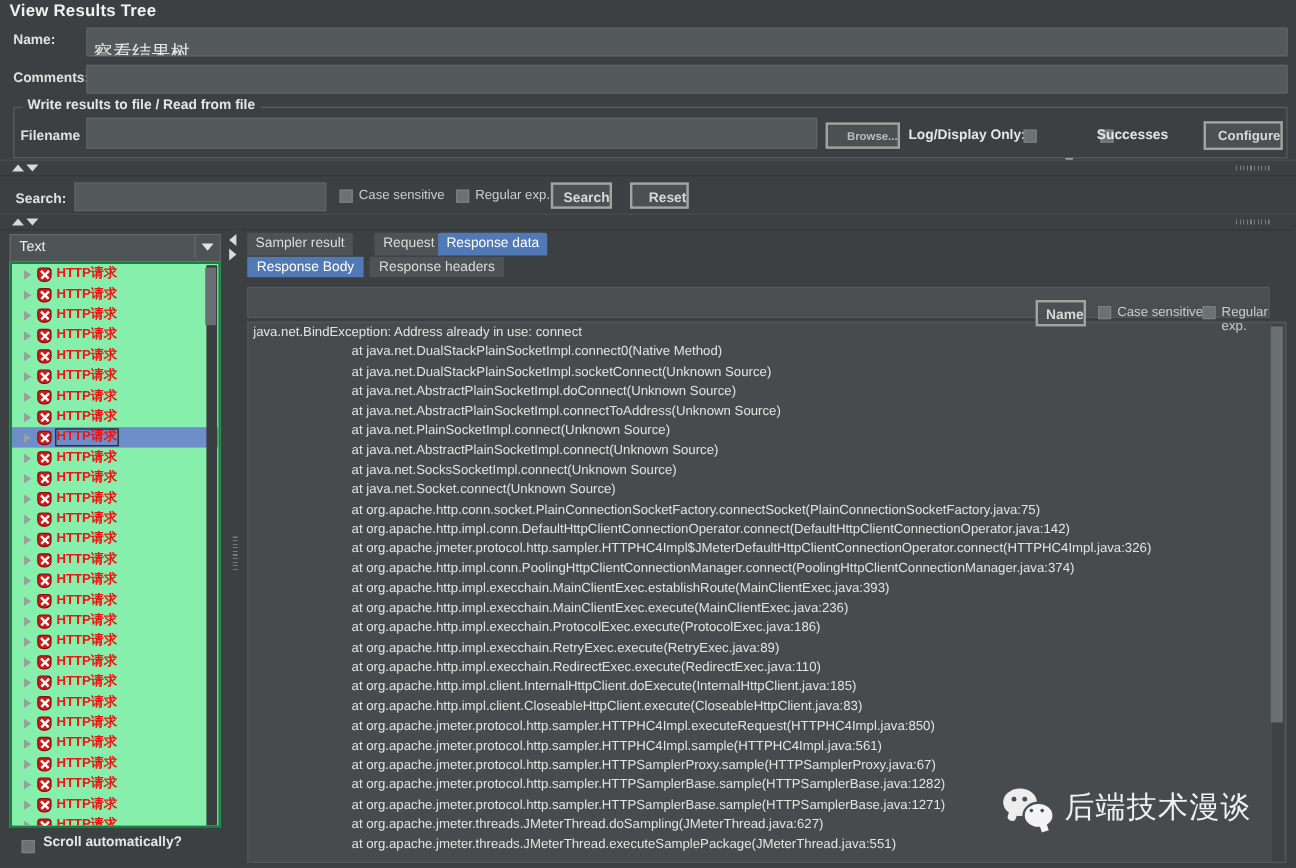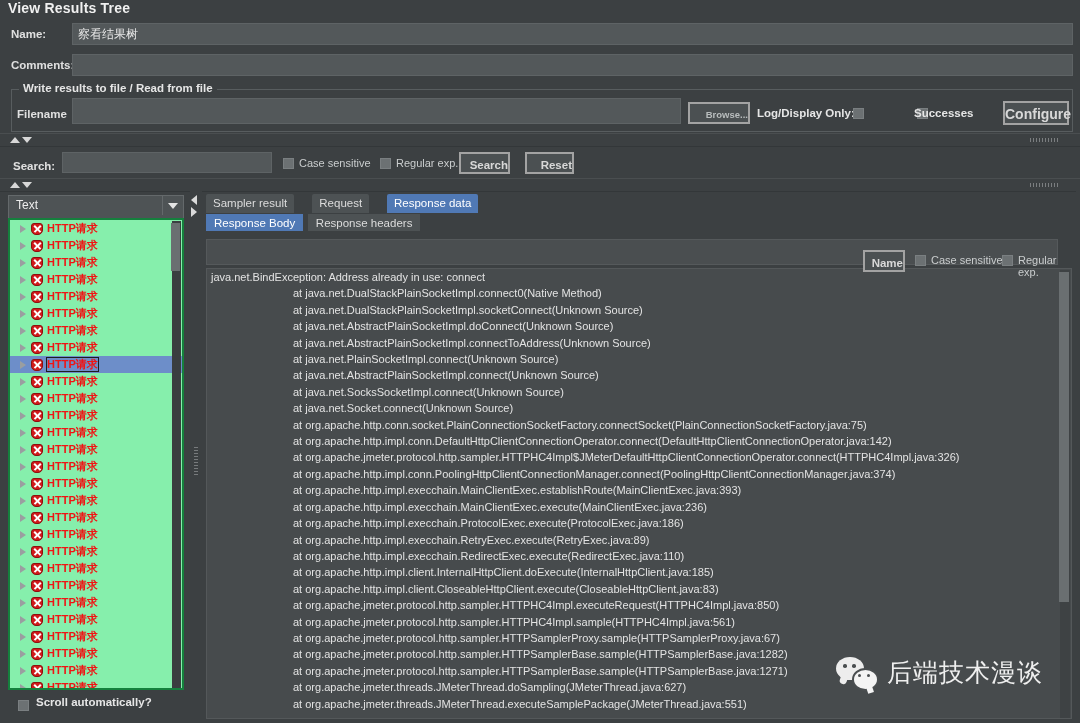--- a/index.html
+++ b/index.html
@@ -19,22 +19,22 @@
     letter-spacing:.2px;
   }
 
   
   .row-label{
     position:absolute;font-size:11.5px;font-weight:bold;color:#E0E0E0;
     line-height:16px;
   }
   .tfield{
     position:absolute;background:#53585A;border:1px solid #5E6365;
-    box-sizing:border-box;color:#E8E8E8;font-size:12px;
-    line-height:20px;padding:0 5px;overflow:hidden;white-space:nowrap;
+    box-sizing:border-box;color:#E8E8E8;font-size:16px;
+    line-height:20px;padding:11px 5px;overflow:hidden;white-space:nowrap;
   }
   #name-label{left:11px;top:26px;}
   #name-field{left:72px;top:23px;width:1001px;height:22px;}
   #comments-label{left:11px;top:57px;}
   #comments-field{left:72px;top:54px;width:1001px;height:22px;}
 
   
   .groupbox{
     position:absolute;left:11px;top:89px;width:1062px;height:43px;
     border:1px solid #585D5F;box-sizing:border-box;
@@ -48,21 +48,21 @@
   #filename-field{left:72px;top:98px;width:609px;height:26px;}
 
   .btn{
     position:absolute;box-sizing:border-box;
     background:#4B5052;border:2px solid #a3a3a3;
     color:#D8D8D8;font-size:11px;text-align:right;
     line-height:22px;cursor:default;font-weight:bold;
   }
   .btn.small{font-size:9.5px;color:#B9BDBE;}
   #browse-btn{left:688px;top:102px;width:62px;height:22px;}
-  #configure-btn{left:1003px;top:101px;width:66px;height:24px;font-size:14px;line-height:22px;}
+  #configure-btn{left:1003px;top:101px;width:66px;height:24px;font-size:11px;line-height:22px;}
 
   .logdisp-label{
     position:absolute;left:757px;top:107px;font-size:11.5px;font-weight:bold;color:#E6E6E6;
   }
   .cbox{
     position:absolute;width:11px;height:11px;box-sizing:border-box;
     background:#6C7173;border:1px solid #7A7F81;
   }
   .cbox-lab{position:absolute;font-size:11.5px;font-weight:bold;color:#E6E6E6;}
   #errors-cb{left:853px;top:108px;}
@@ -351,21 +351,21 @@
     <div class="vsplit">
       <span class="tri left"></span>
       <span class="tri right"></span>
       <span class="vgrip"></span>
     </div>
 
     <div class="rightpanel">
       <div class="tabbar" id="main-tabs">
           <div class="tab" style="left: 0px;">Sampler result</div>
           <div class="tab" style="left: 106.3px;">Request</div>
-          <div class="tab active" style="left: 181px;">Response data</div>
+          <div class="tab active" style="left: 159px;">Response data</div>
         </div>
       <div class="tabbar2" id="sub-tabs">
           <div class="tab2 active" style="left: 0px;">Response Body</div>
           <div class="tab2" style="left: 101.85px;">Response headers</div>
         </div>
 
       <div class="findbar"></div>
       <div class="tfield" id="find-field"></div>
 
       <div class="respbody" id="response-body">

